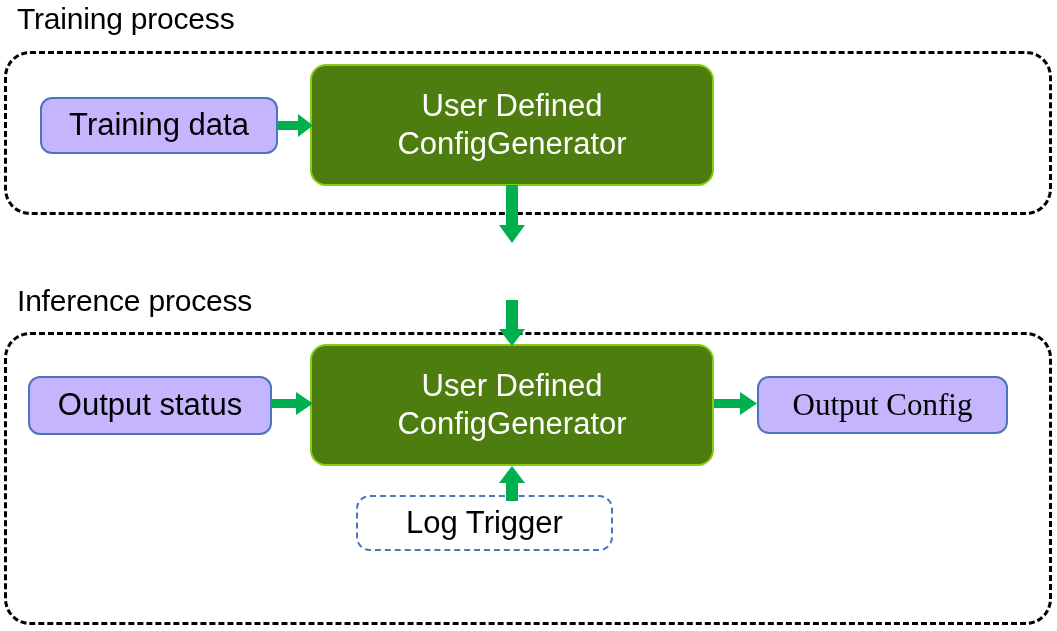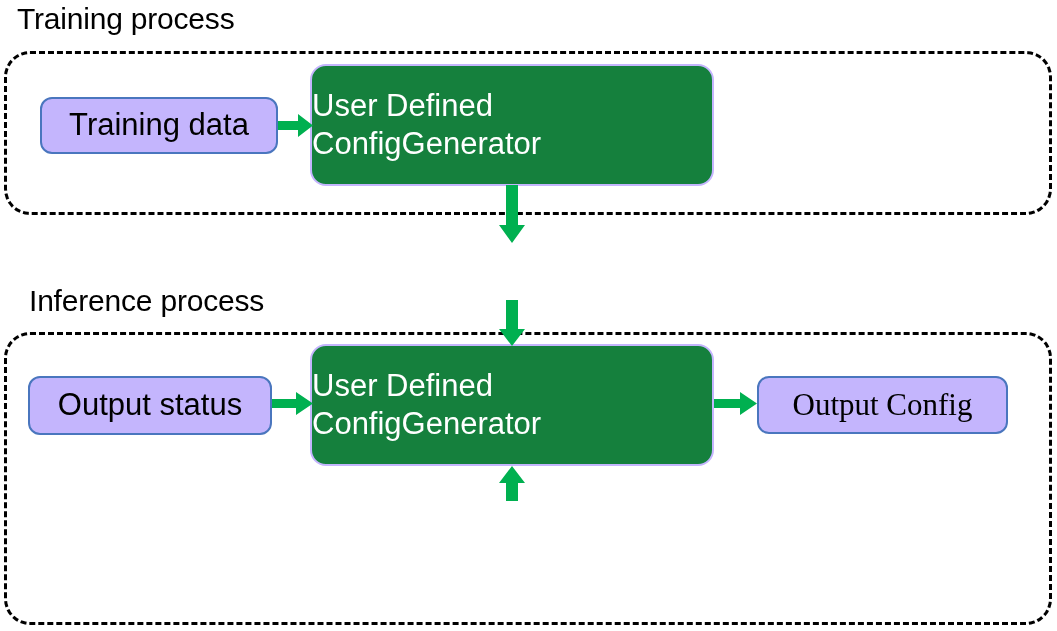--- a/index.html
+++ b/index.html
@@ -21,21 +21,21 @@
   
   .section-title {
     position: absolute;
     font-size: 30px;
     line-height: 1;
     color: #000000;
     white-space: nowrap;
     letter-spacing: -0.2px;
   }
   #title-training { left: 17px;  top: 4px; }
-  #title-inference { left: 29px; top: 286px; }
+  #title-inference { left: 17px; top: 286px; }
 
   
   .process-container {
     position: absolute;
     border: 3px dashed #000000;
     border-radius: 26px;
     box-sizing: border-box;
     background: transparent;
   }
   #container-training  { left: 4px;  top: 51px;  width: 1048px; height: 164px; }
@@ -76,25 +76,26 @@
     line-height: 1.05;
     white-space: nowrap;
   }
   #node-log-trigger   { left: 356px; top: 495px; width: 257px; height: 56px; z-index: 3; }
   #node-clock-trigger { left: 431px; top: 550px; width: 261px; height: 56px; z-index: 4; }
 
   
   .node-primary {
     position: absolute;
     box-sizing: border-box;
-    background: #15803d;
-    border: 2px solid #c4b5fd;
+    background: #4d7c0f;
+    border: 2px solid #84cc16;
     border-radius: 16px;
     display: flex;
     flex-direction: column;
+    align-items: center;
     justify-content: center;
     color: #ffffff;
     font-size: 31px;
     line-height: 1.22;
     z-index: 2;
     white-space: nowrap;
   }
   #node-generator-training  { left: 310px; top: 64px;  width: 404px; height: 122px; }
   #node-generator-inference { left: 310px; top: 344px; width: 404px; height: 122px; }
 
@@ -138,20 +139,23 @@
 
   <div class="node-primary" id="node-generator-inference">
     <span>User Defined</span>
     <span>ConfigGenerator</span>
   </div>
 
   <div class="node-plain" id="node-output-config">
     <span>Output Config</span>
   </div>
 
+  <div class="node-trigger" id="node-log-trigger">
+    <span>Log Trigger</span>
+  </div>
 
 
   <div class="arrow" id="arrow-training-data-to-generator">
     <svg width="36" height="28" viewBox="0 0 36 28">
       <path d="M0 9 H20 V2 L35 13.5 L20 25 V18 H0 Z" fill="#00B050"></path>
     </svg>
   </div>
 
   <div class="arrow" id="arrow-generator-to-checkpoint">
     <svg width="30" height="60" viewBox="0 0 30 60">

